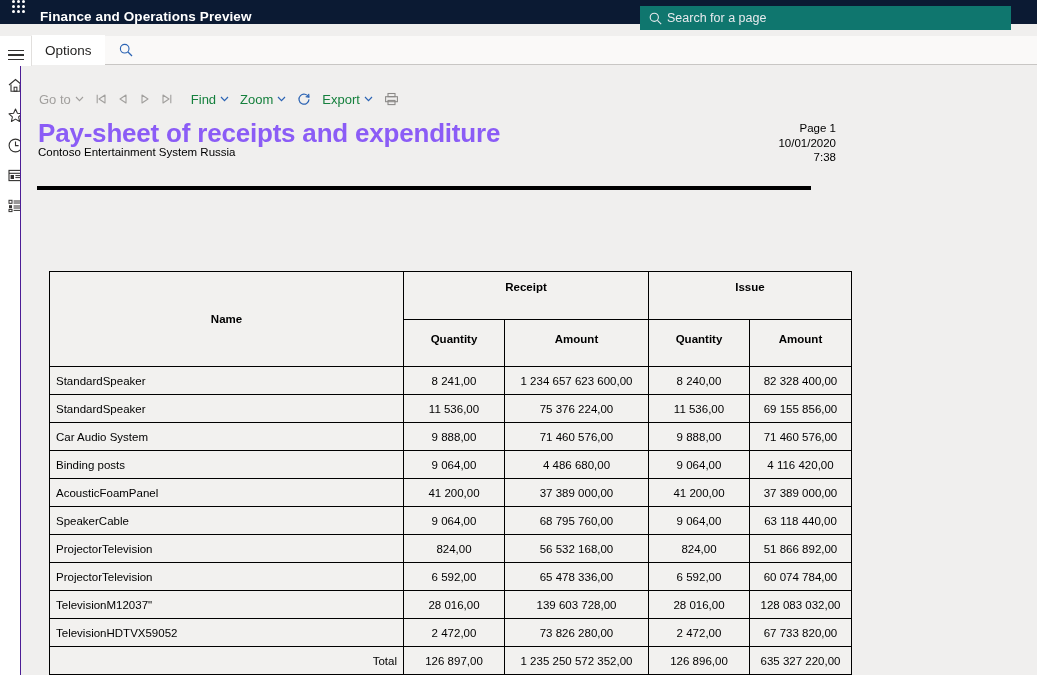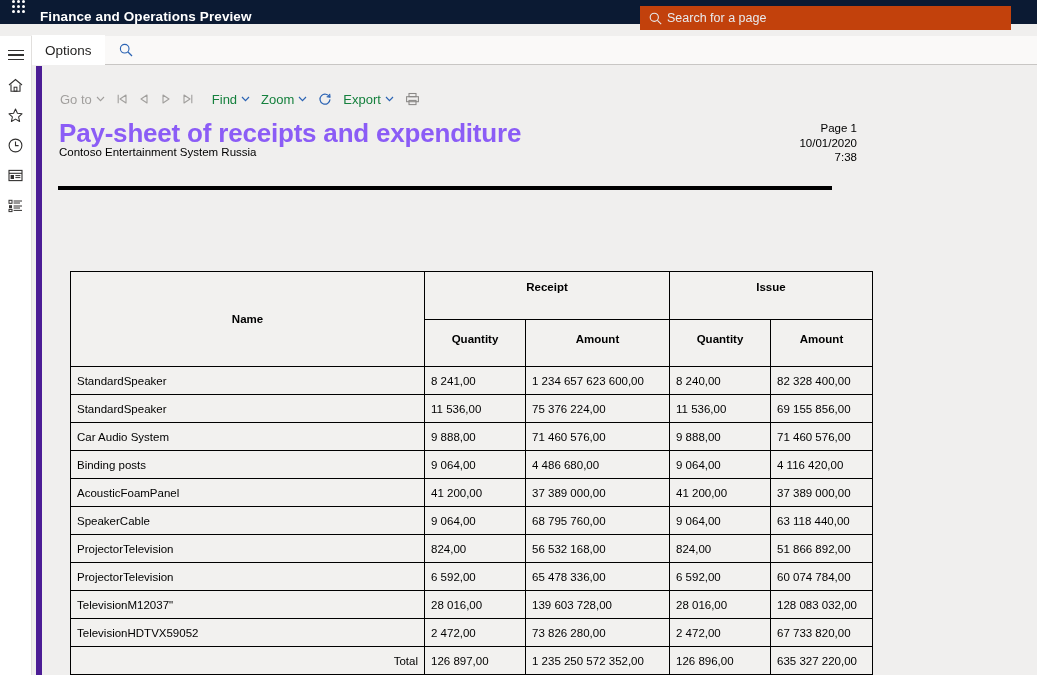--- a/index.html
+++ b/index.html
@@ -34,21 +34,21 @@
     color: #ffffff;
     font-size: 13.5px;
     font-weight: bold;
     margin-left: 4px;
     letter-spacing: .1px;
     white-space: nowrap;
   }
   #top-search {
     position: absolute; left: 640px; top: 6px;
     width: 371px; height: 24px;
-    background: #c2410c;
+    background: #0f766e;
     display: flex; align-items: center;
     cursor: text;
   }
   #top-search .mag { margin-left: 9px; margin-right: 5px; display: block; }
   #top-search-text { color: #e8eaee; font-size: 12.5px; white-space: nowrap; }
 
   
   #left-rail {
     position: absolute; left: 0; top: 36px;
     width: 32px; height: 639px;
@@ -80,24 +80,24 @@
     background: #ffffff; cursor: pointer;
   }
   #options-search-btn {
     width: 30px; height: 28px;
     display: flex; align-items: center; justify-content: center;
     cursor: pointer; margin-left: 6px;
   }
 
   
   #report-canvas {
-    position: absolute; left: 36px; top: 66px;
+    position: absolute; left: 20px; top: 66px;
     width: 1001px; height: 609px;
     background: #f0efee;
-    border-left: 6px solid #4c1d95;
+    border-left: 1px solid #4c1d95;
     box-sizing: border-box;
     overflow: hidden;
   }
 
   
   #report-toolbar {
     position: absolute; left: 18px; top: 22px;
     display: flex; align-items: center; height: 22px;
     font-size: 13px;
   }
@@ -152,21 +152,21 @@
   #report-table th { font-weight: bold; text-align: center; }
   .col-name   { width: 354px; }
   .col-rq     { width: 101px; }
   .col-ra     { width: 144px; }
   .col-iq     { width: 101px; }
   .col-ia     { width: 102px; }
   .hdr-group  { height: 48px; vertical-align: top; padding-top: 9px !important; }
   .hdr-name   { height: 95px; vertical-align: middle; }
   .hdr-sub    { height: 47px; vertical-align: top; padding-top: 13px !important; }
   .cell-name  { height: 25px; color: #2929d6; text-align: left; vertical-align: middle; }
-  .cell-num   { height: 28px; text-align: left; vertical-align: middle; }
+  .cell-num   { height: 28px; text-align: center; vertical-align: middle; }
   .total-label{ height: 25px; text-align: right; vertical-align: middle; }
 </style>
 </head>
 <body>
 
 <div id="top-bar">
   <div id="waffle">
     <div class="waffle-grid">
       <i></i>
         <i></i>

